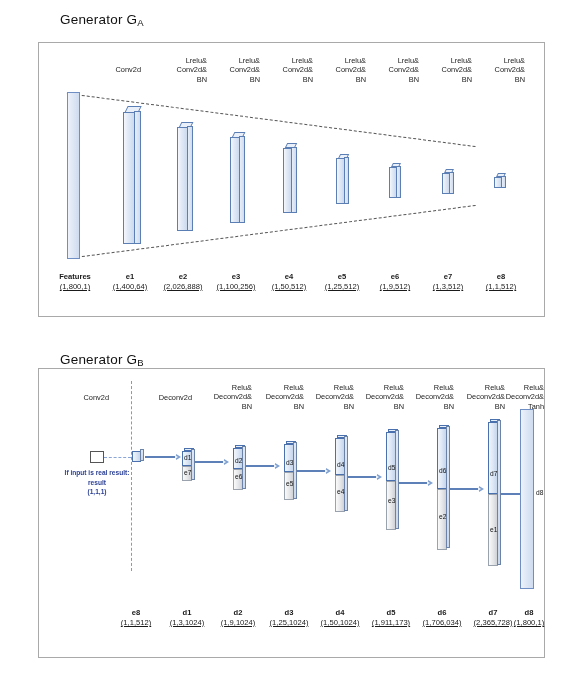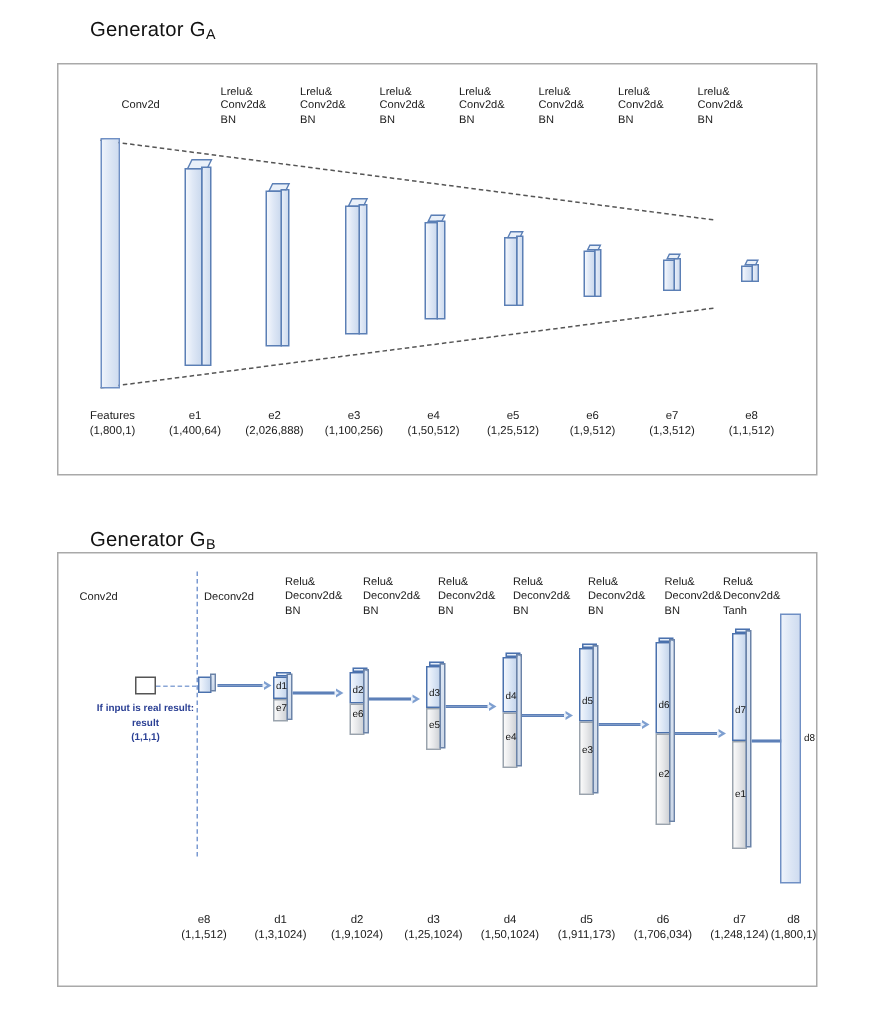--- a/index.html
+++ b/index.html
@@ -15,28 +15,28 @@
     position:absolute;font-size:13.5px;color:#111;letter-spacing:.2px;
   }
   .fig-title sub{font-size:9.5px;vertical-align:-2px;}
 
   .frame{
     position:absolute;border:1px solid #a9a9a9;background:#fff;box-sizing:border-box;
   }
 
   
   .toplabel{
-    position:absolute;font-size:7.4px;line-height:9.4px;text-align:left;
+    position:absolute;font-size:7.4px;line-height:9.4px;text-align:right;
     color:#1a1a1a;white-space:pre-line;
   }
   .botlabel{
     position:absolute;font-size:7.6px;line-height:10px;text-align:center;color:#1a1a1a;
   }
-  .botlabel .nm{display:block;}
-  .botlabel .dm{display:block;}
+  .botlabel .nm{display:block;font-weight:bold;}
+  .botlabel .dm{display:block;text-decoration:underline;}
 
   
   .bar{position:absolute;}
   .bar .face{
     position:absolute;left:0;bottom:0;width:100%;box-sizing:border-box;
     border:1px solid #5b7fb5;
     background:linear-gradient(to right,#f4f7fc 0%,#dfe8f6 45%,#ccdaee 100%);
   }
   .bar .side{
     position:absolute;box-sizing:border-box;border:1px solid #5b7fb5;
@@ -379,21 +379,21 @@
     <div class="botlabel" style="left:321px;top:239px;width:62px;">
       <span class="nm">d5</span>
       <span class="dm">(1,911,173)</span>
     </div>
     <div class="botlabel" style="left:372px;top:239px;width:62px;">
       <span class="nm">d6</span>
       <span class="dm">(1,706,034)</span>
     </div>
     <div class="botlabel" style="left:423px;top:239px;width:62px;">
       <span class="nm">d7</span>
-      <span class="dm">(1,248,124)</span>
+      <span class="dm">(2,365,728)</span>
     </div>
     <div class="botlabel" style="left:459px;top:239px;width:62px;">
       <span class="nm">d8</span>
       <span class="dm">(1,800,1)</span>
     </div>
   </div>
 
 </div>
 
 </body></html>

